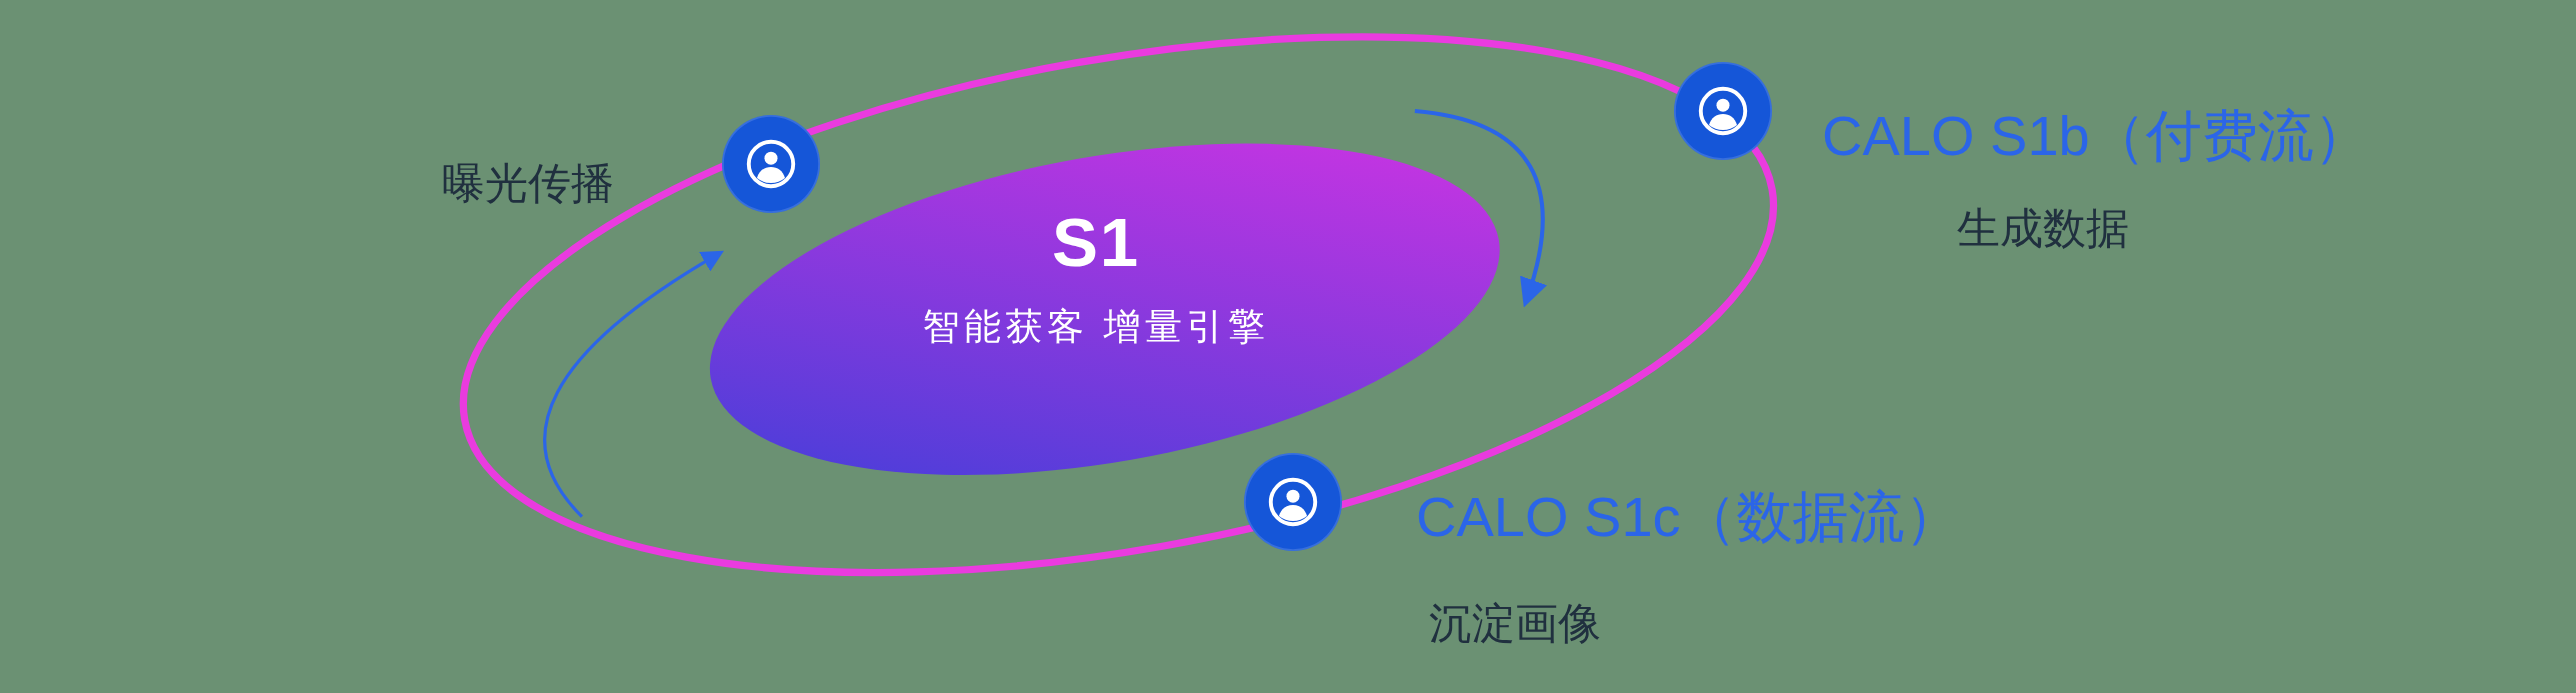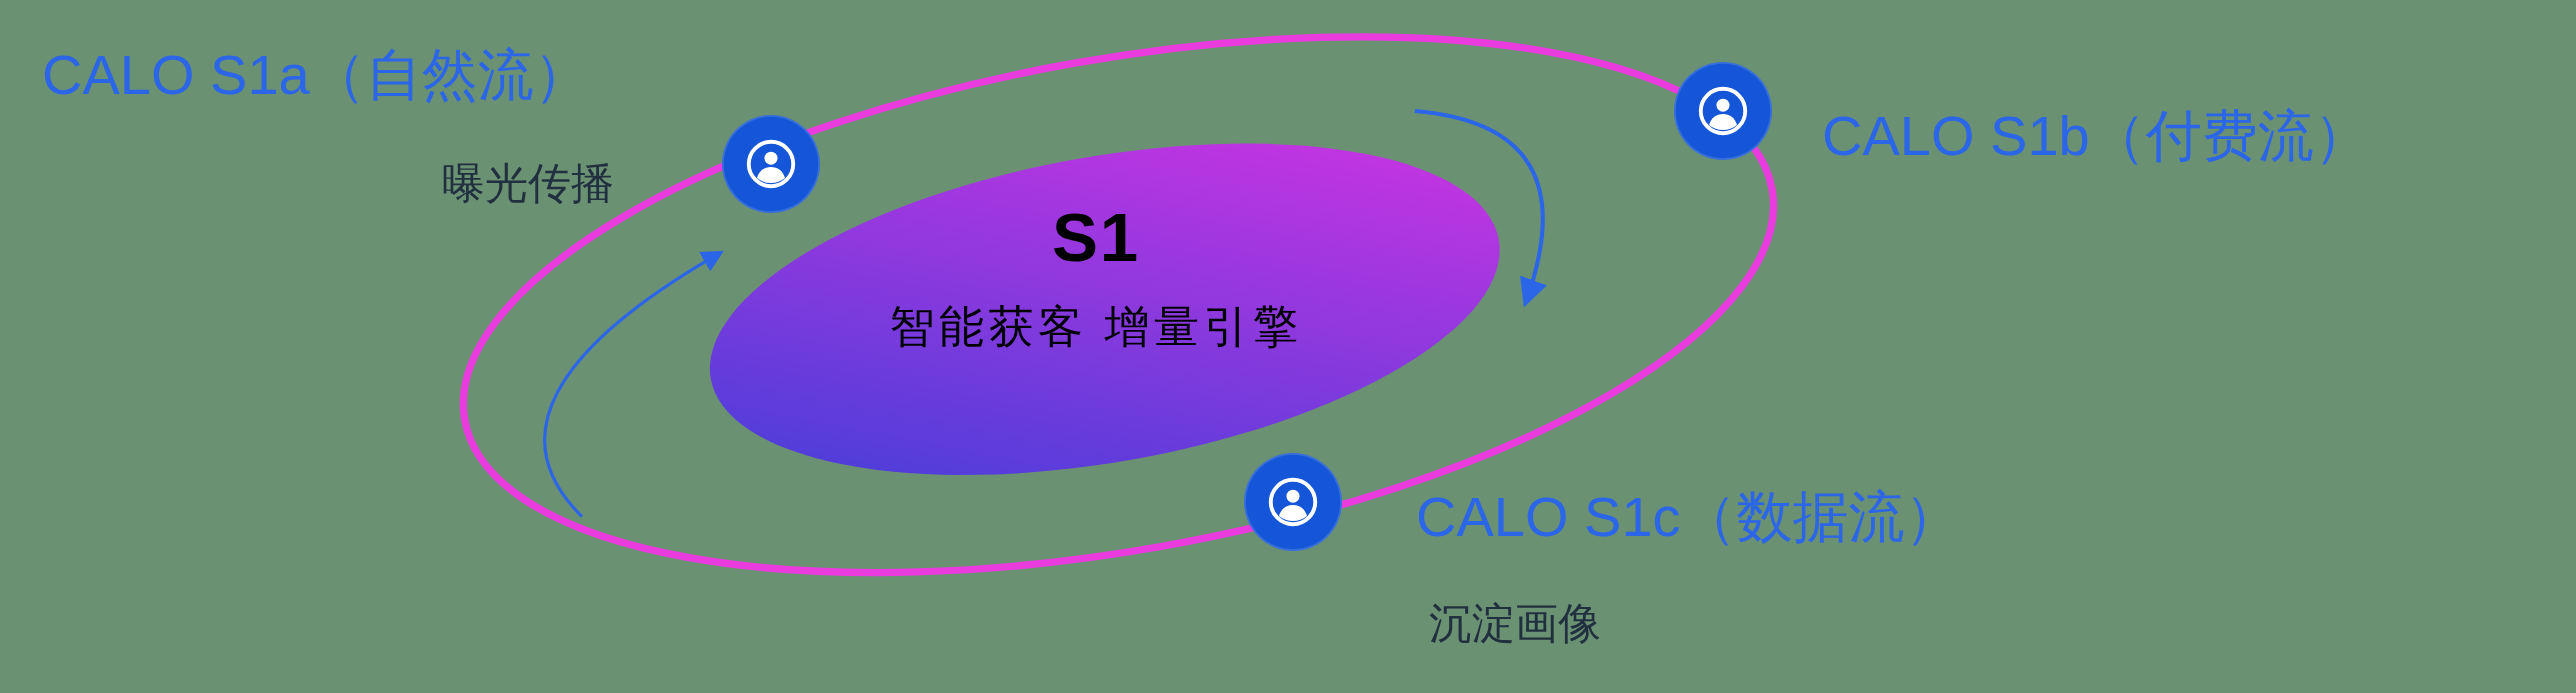--- a/index.html
+++ b/index.html
@@ -20,30 +20,30 @@
     top: 0;
     width: 2576px;
     height: 694px;
   }
   .core-text {
     position: absolute;
     left: 1096px;
     top: 280px;
     transform: translate(-50%, -50%);
     text-align: center;
-    color: #000000;
+    color: #ffffff;
   }
   .core-title {
     font-size: 69px;
     font-weight: 600;
     letter-spacing: 1.8px;
     line-height: 1;
   }
   .core-sub {
-    font-size: 45px;
+    font-size: 37px;
     font-weight: 500;
     margin-top: 25px;
     letter-spacing: 4.5px;
     white-space: nowrap;
   }
   .label-title {
     position: absolute;
     color: #2b65e8;
     font-size: 56px;
     font-weight: 500;
@@ -114,31 +114,31 @@
     <div class="core-sub">智能获客  增量引擎</div>
   </div>
 
   <div class="badge badge-a">
     <svg viewBox="0 0 24 24" fill="none" xmlns="http://www.w3.org/2000/svg">
       <circle cx="12" cy="12" r="9.2" stroke="#ffffff" stroke-width="1.6"></circle>
       <circle cx="12" cy="9.6" r="2.7" fill="#ffffff"></circle>
       <path d="M6.2 17.8 C7.1 14.7 9.3 13.2 12 13.2 C14.7 13.2 16.9 14.7 17.8 17.8 A9.2 9.2 0 0 1 6.2 17.8 Z" fill="#ffffff"></path>
     </svg>
   </div>
-  <div class="label-title title-s1a">CALO S1a（自然流）</div>
   <div class="label-sub sub-s1a">曝光传播</div>
 
   <div class="badge badge-b">
     <svg viewBox="0 0 24 24" fill="none" xmlns="http://www.w3.org/2000/svg">
       <circle cx="12" cy="12" r="9.2" stroke="#ffffff" stroke-width="1.6"></circle>
       <circle cx="12" cy="9.6" r="2.7" fill="#ffffff"></circle>
       <path d="M6.2 17.8 C7.1 14.7 9.3 13.2 12 13.2 C14.7 13.2 16.9 14.7 17.8 17.8 A9.2 9.2 0 0 1 6.2 17.8 Z" fill="#ffffff"></path>
     </svg>
   </div>
   <div class="label-title title-s1b">CALO S1b（付费流）</div>
+  <div class="label-sub sub-s1b">生成数据</div>
 
   <div class="badge badge-c">
     <svg viewBox="0 0 24 24" fill="none" xmlns="http://www.w3.org/2000/svg">
       <circle cx="12" cy="12" r="9.2" stroke="#ffffff" stroke-width="1.6"></circle>
       <circle cx="12" cy="9.6" r="2.7" fill="#ffffff"></circle>
       <path d="M6.2 17.8 C7.1 14.7 9.3 13.2 12 13.2 C14.7 13.2 16.9 14.7 17.8 17.8 A9.2 9.2 0 0 1 6.2 17.8 Z" fill="#ffffff"></path>
     </svg>
   </div>
   <div class="label-title title-s1c">CALO S1c（数据流）</div>
   <div class="label-sub sub-s1c">沉淀画像</div>

